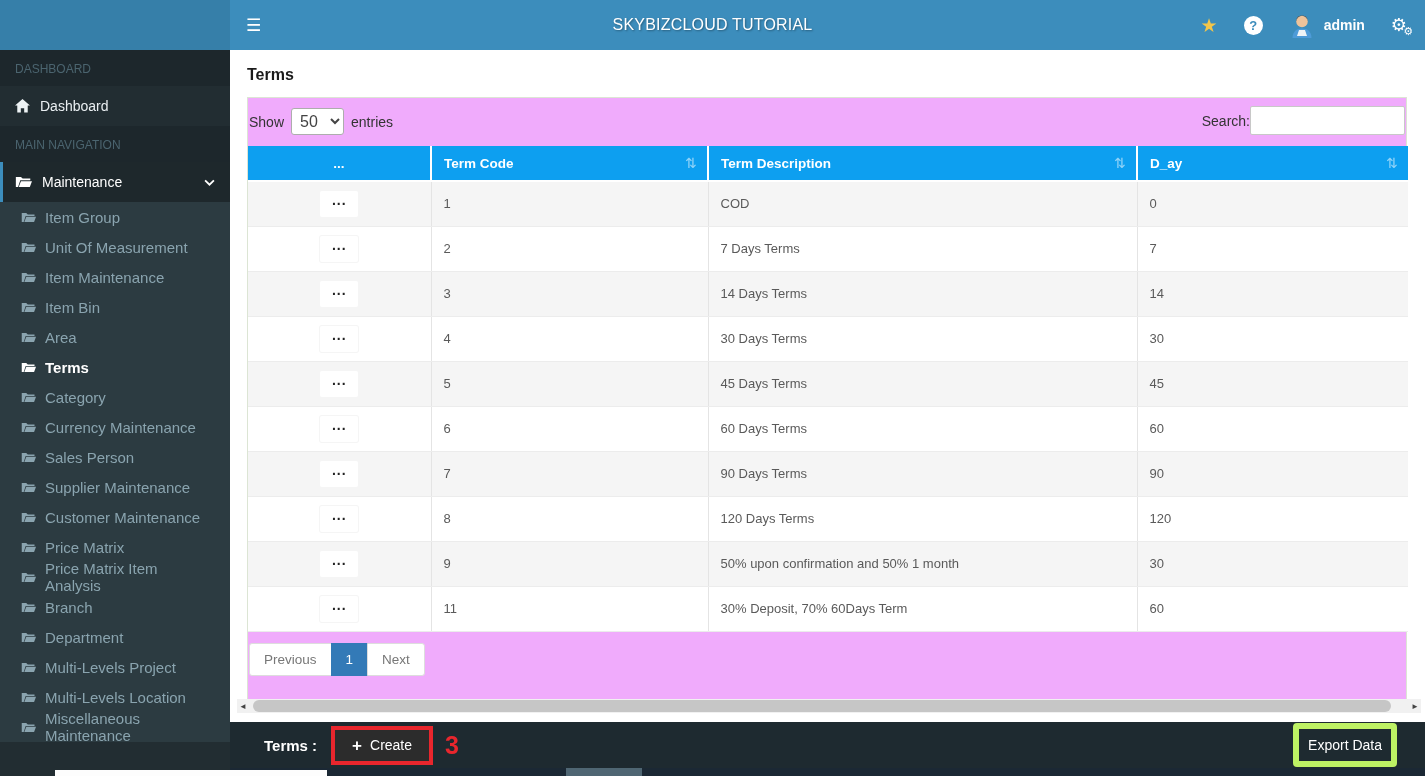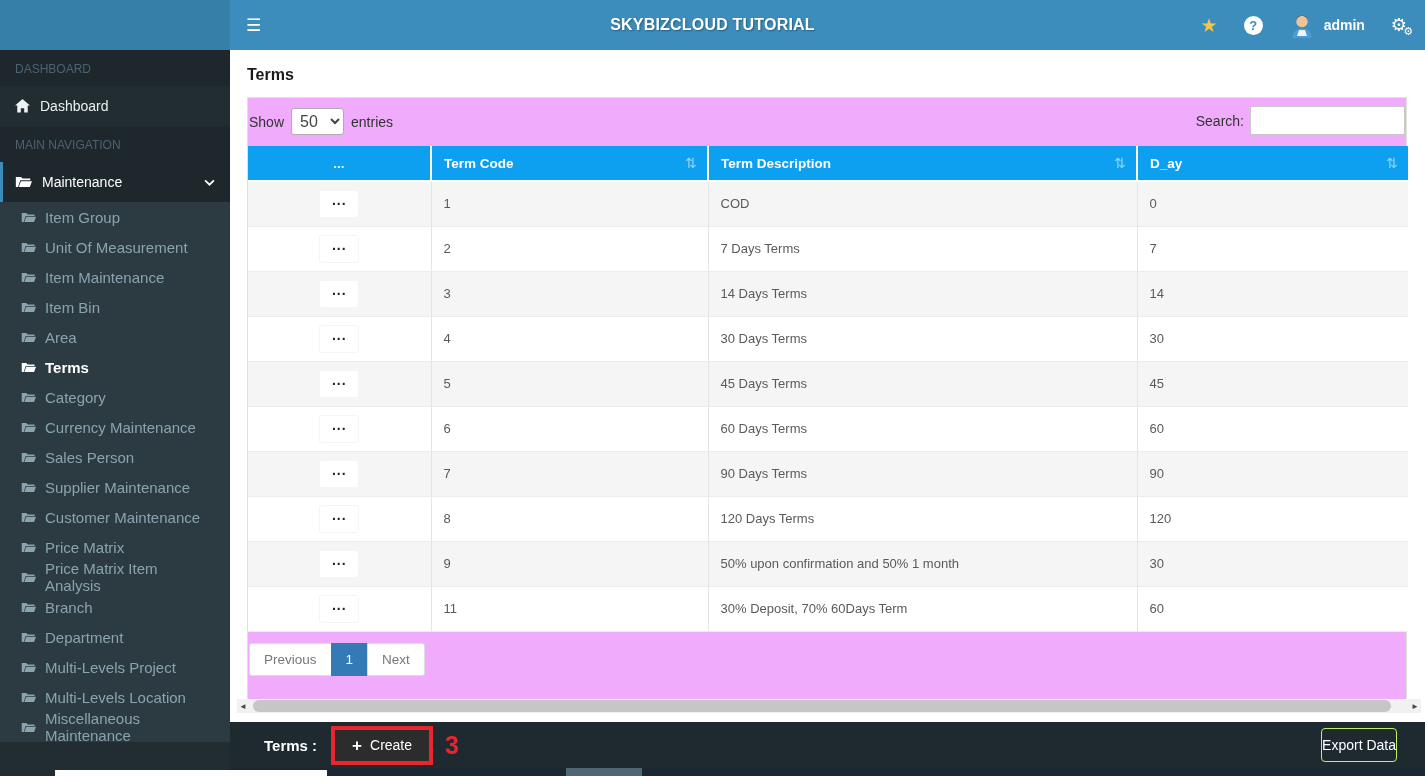--- a/index.html
+++ b/index.html
@@ -7,21 +7,21 @@
   body {
     font-family:"Liberation Sans","DejaVu Sans",sans-serif;
     position:relative; background:#fff; font-size:14px;
   }
   
   .navbar { position:absolute; top:0; left:0; width:1425px; height:50px; display:flex; z-index:30; }
   .logo-area { width:230px; height:50px; background:#367fa9; }
   .nav-main { flex:1; background:#3c8dbc; position:relative; display:flex; align-items:center; }
   .hamburger { color:#fff; font-size:17px; padding:0 16px; height:50px; display:flex; align-items:center; cursor:pointer; }
   .nav-title { position:absolute; left:0; top:0; width:1425px; height:50px; line-height:50px;
-    text-align:center; color:#fff; font-weight:bold; font-size:16px; letter-spacing:.2px;
+    text-align:center; color:#fff; font-weight:normal; font-size:16px; letter-spacing:.2px;
     text-shadow:1px 1px 2px rgba(0,0,0,.35); pointer-events:none; margin-left:-230px; }
   .nav-right { position:absolute; right:0; top:0; height:50px; display:flex; align-items:center; gap:26px; padding-right:18px; }
   .star-ico { color:#f2c64a; font-size:19px; }
   .q-ico { width:19px; height:19px; background:#fff; color:#3c8dbc; border-radius:50%;
     font-size:13px; font-weight:bold; display:flex; align-items:center; justify-content:center; }
   .user-box { display:flex; align-items:center; gap:9px; color:#fff; font-weight:bold; font-size:14px; }
   .gear-ico { color:#fff; font-size:18px; position:relative; line-height:1; }
   .gear-ico .g2 { font-size:11px; position:absolute; right:-6px; bottom:-3px; }
   
   .sidebar { position:absolute; top:50px; left:0; width:230px; height:726px; background:#222d32; z-index:20; }
@@ -40,21 +40,21 @@
   
   .content { position:absolute; left:230px; top:50px; width:1195px; height:672px; background:#fff; }
   .page-title { font-size:16px; font-weight:bold; color:#1a1a1a; padding:16px 0 0 17px; }
   .panel { position:absolute; left:17px; right:18px; top:47px; bottom:9px;
     border:1px solid #dce5d4; background:#f0abfc; }
   .controls { position:relative; height:48px; }
   .show-group { position:absolute; left:1px; top:10px; display:flex; align-items:center; gap:7px;
     font-size:14px; color:#333; }
   .show-group select { width:53px; height:27px; font-size:16px; color:#444; border:1px solid #adadad;
     border-radius:3px; padding:2px 4px; background:#fff; }
-  .search-group { position:absolute; right:1px; top:8px; display:flex; align-items:center; gap:6px;
+  .search-group { position:absolute; right:1px; top:8px; display:flex; align-items:center; 
     font-size:14px; color:#333; }
   .search-group input { width:155px; height:29px; border:1px solid #c8c8c8; border-radius:2px; padding:4px 8px; font-size:13px; }
   
   table.grid { border-collapse:collapse; width:100%; table-layout:fixed; }
   .grid th { background:#0d9ff0; color:#fff; font-size:13.5px; font-weight:bold; height:35px;
     text-align:left; padding:0 12px; border-right:2px solid #fff; border-bottom:2px solid #fff; position:relative; }
   .grid th:last-child { border-right:none; }
   .grid th.c-act { text-align:center; }
   .grid th .sort { position:absolute; right:10px; top:50%; transform:translateY(-50%);
     color:rgba(255,255,255,.55); font-size:14px; font-weight:normal; }
@@ -81,22 +81,22 @@
   .hscroll .thumb { position:absolute; left:4px; right:18px; top:1px; height:12px; background:#c6c6c6; border-radius:6px; }
   
   .footerbar { position:absolute; left:230px; top:722px; width:1195px; height:46px;
     background:#1e2a30; display:flex; align-items:center; z-index:25; }
   .footerbar .flabel { color:#fff; font-size:15px; font-weight:bold; margin-left:34px; }
   .create-outline { border:4px solid #e8262d; margin-left:14px; }
   .create-btn { background:#2c2c2c; color:#fff; border:none; font-size:14px;
     padding:7px 17px; display:flex; align-items:center; gap:8px; cursor:pointer; }
   .create-btn .plus { font-weight:bold; font-size:17px; line-height:1; }
   .annot-3 { color:#e8262d; font-weight:bold; font-size:25px; margin-left:12px; }
-  .export-btn { margin-left:auto; margin-right:28px; background:transparent; border:1px solid #bef264;
-    border-radius:4px; color:#fff; font-size:14px; padding:8px 0; cursor:pointer; }
+  .export-btn { margin-left:auto; margin-right:28px; background:transparent; border:6px solid #bef264;
+    border-radius:4px; color:#fff; font-size:14px; padding:8px 9px; cursor:pointer; }
   
   .bottom-strip { position:absolute; left:230px; top:768px; width:1195px; height:8px; background:#1b2834; z-index:24; }
   .strip-white { position:absolute; left:55px; top:770px; width:272px; height:6px; background:#fdfdfd; z-index:26; }
   .strip-thumb { position:absolute; left:566px; top:768px; width:76px; height:8px; background:#4f6673; z-index:27; }
 </style>
 </head>
 <body>
 
 <div class="navbar">
   <div class="logo-area"></div>

